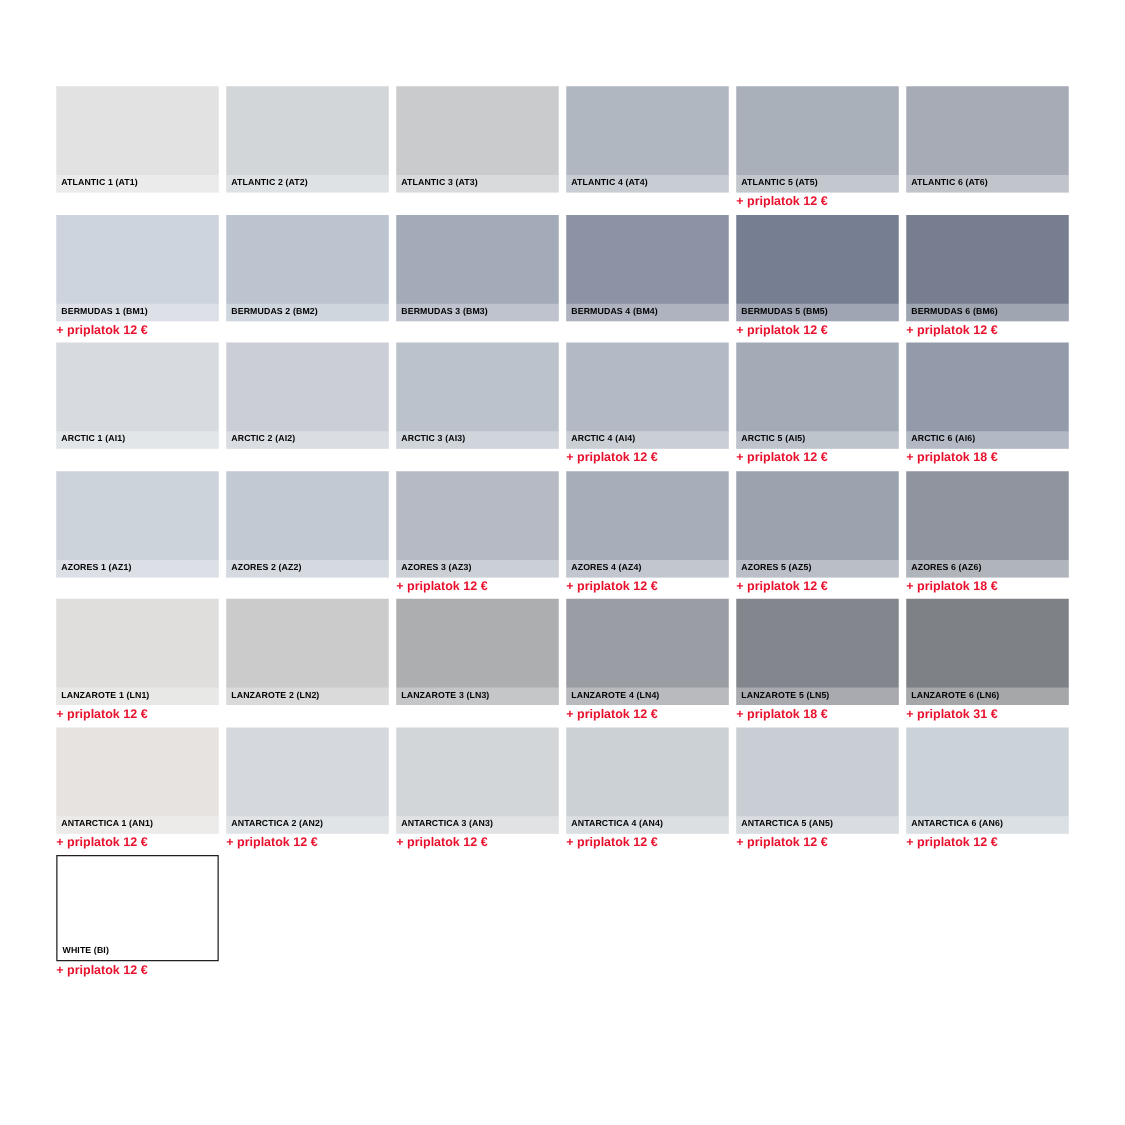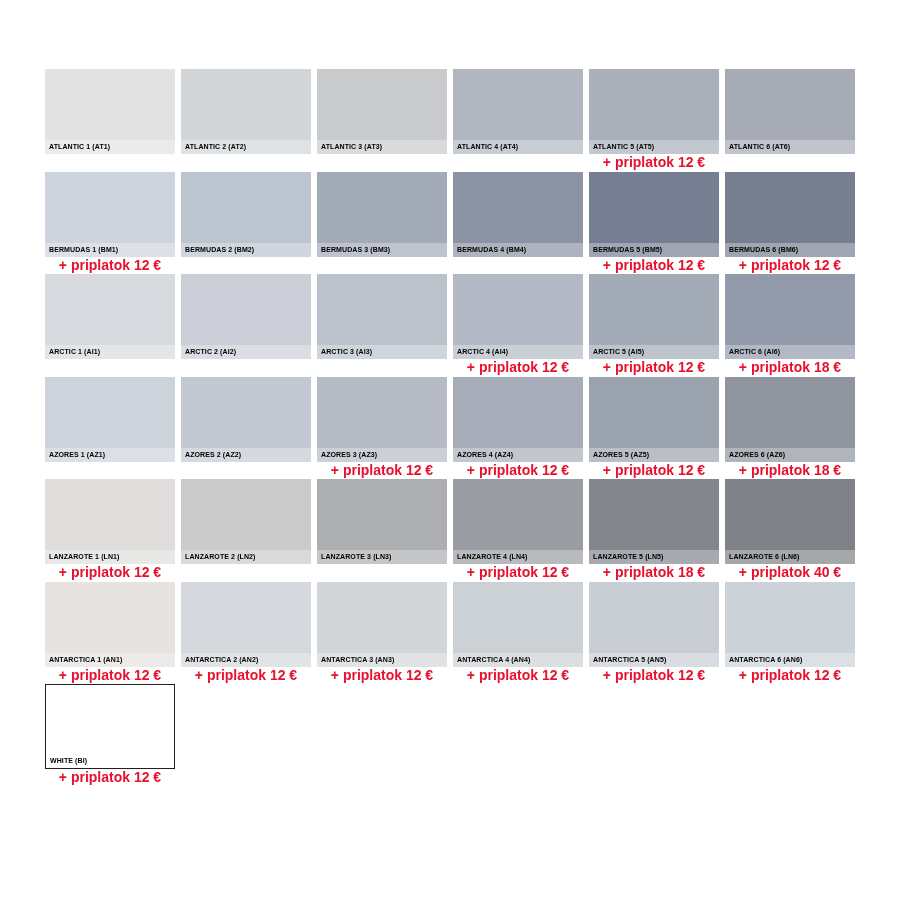--- a/index.html
+++ b/index.html
@@ -66,22 +66,22 @@
     background: rgba(255,255,255,0.30);
     white-space: nowrap;
     line-height: 9px;
   }
   .swatch-chip.bordered .swatch-label {
     background: transparent;
   }
   .swatch-price {
     width: 130px;
     box-sizing: border-box;
-    text-align: center;
-    font-size: 14px;
+    text-align: left;
+    font-size: 10px;
     font-weight: bold;
     color: #e8112d;
     line-height: 12px;
     padding-top: 2px;
     white-space: nowrap;
   }
   .swatch-price.empty {
     visibility: hidden;
   }
   .white-row {
@@ -273,21 +273,21 @@
         <div class="swatch-cell">
           <div class="swatch-chip" style="background: rgb(131, 134, 141);">
             <div class="swatch-label">LANZAROTE 5 (LN5)</div>
           </div>
           <div class="swatch-price">+ priplatok 18 €</div>
         </div>
         <div class="swatch-cell">
           <div class="swatch-chip" style="background: rgb(126, 129, 133);">
             <div class="swatch-label">LANZAROTE 6 (LN6)</div>
           </div>
-          <div class="swatch-price">+ priplatok 40 €</div>
+          <div class="swatch-price">+ priplatok 31 €</div>
         </div>
       </div>
       <div class="swatch-row">
         <div class="swatch-cell">
           <div class="swatch-chip" style="background: rgb(230, 227, 224);">
             <div class="swatch-label">ANTARCTICA 1 (AN1)</div>
           </div>
           <div class="swatch-price">+ priplatok 12 €</div>
         </div>
         <div class="swatch-cell">

